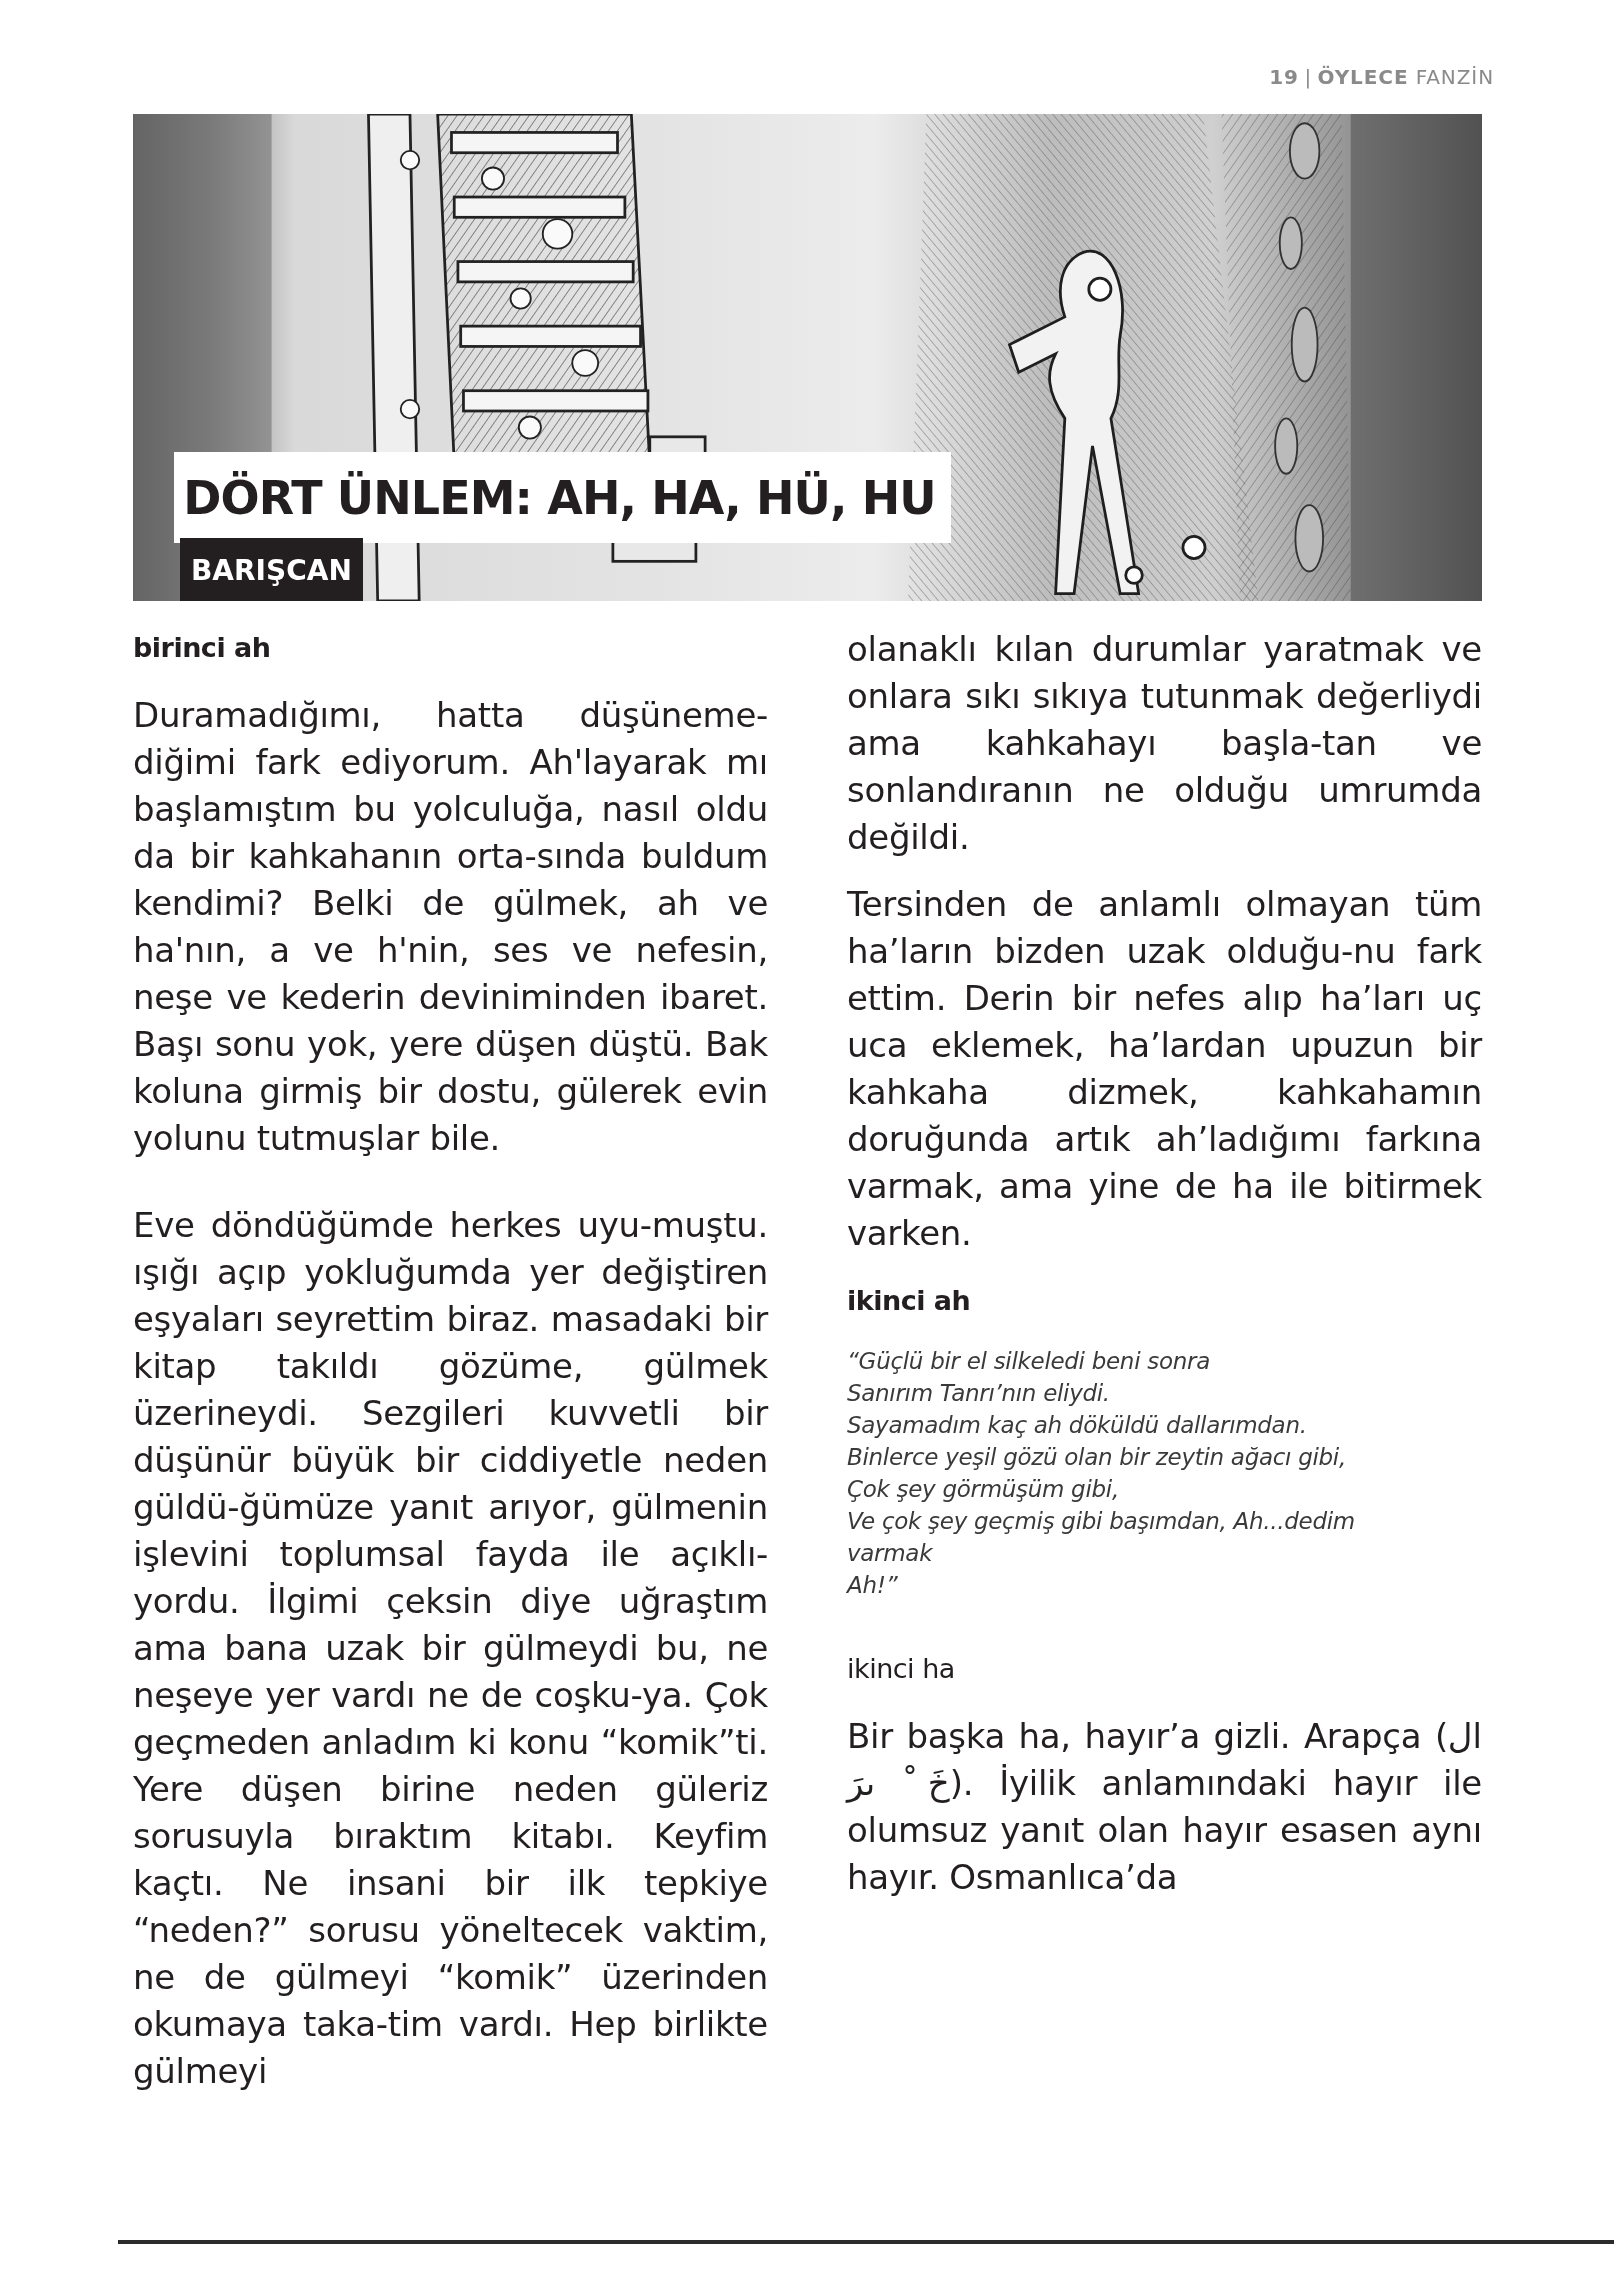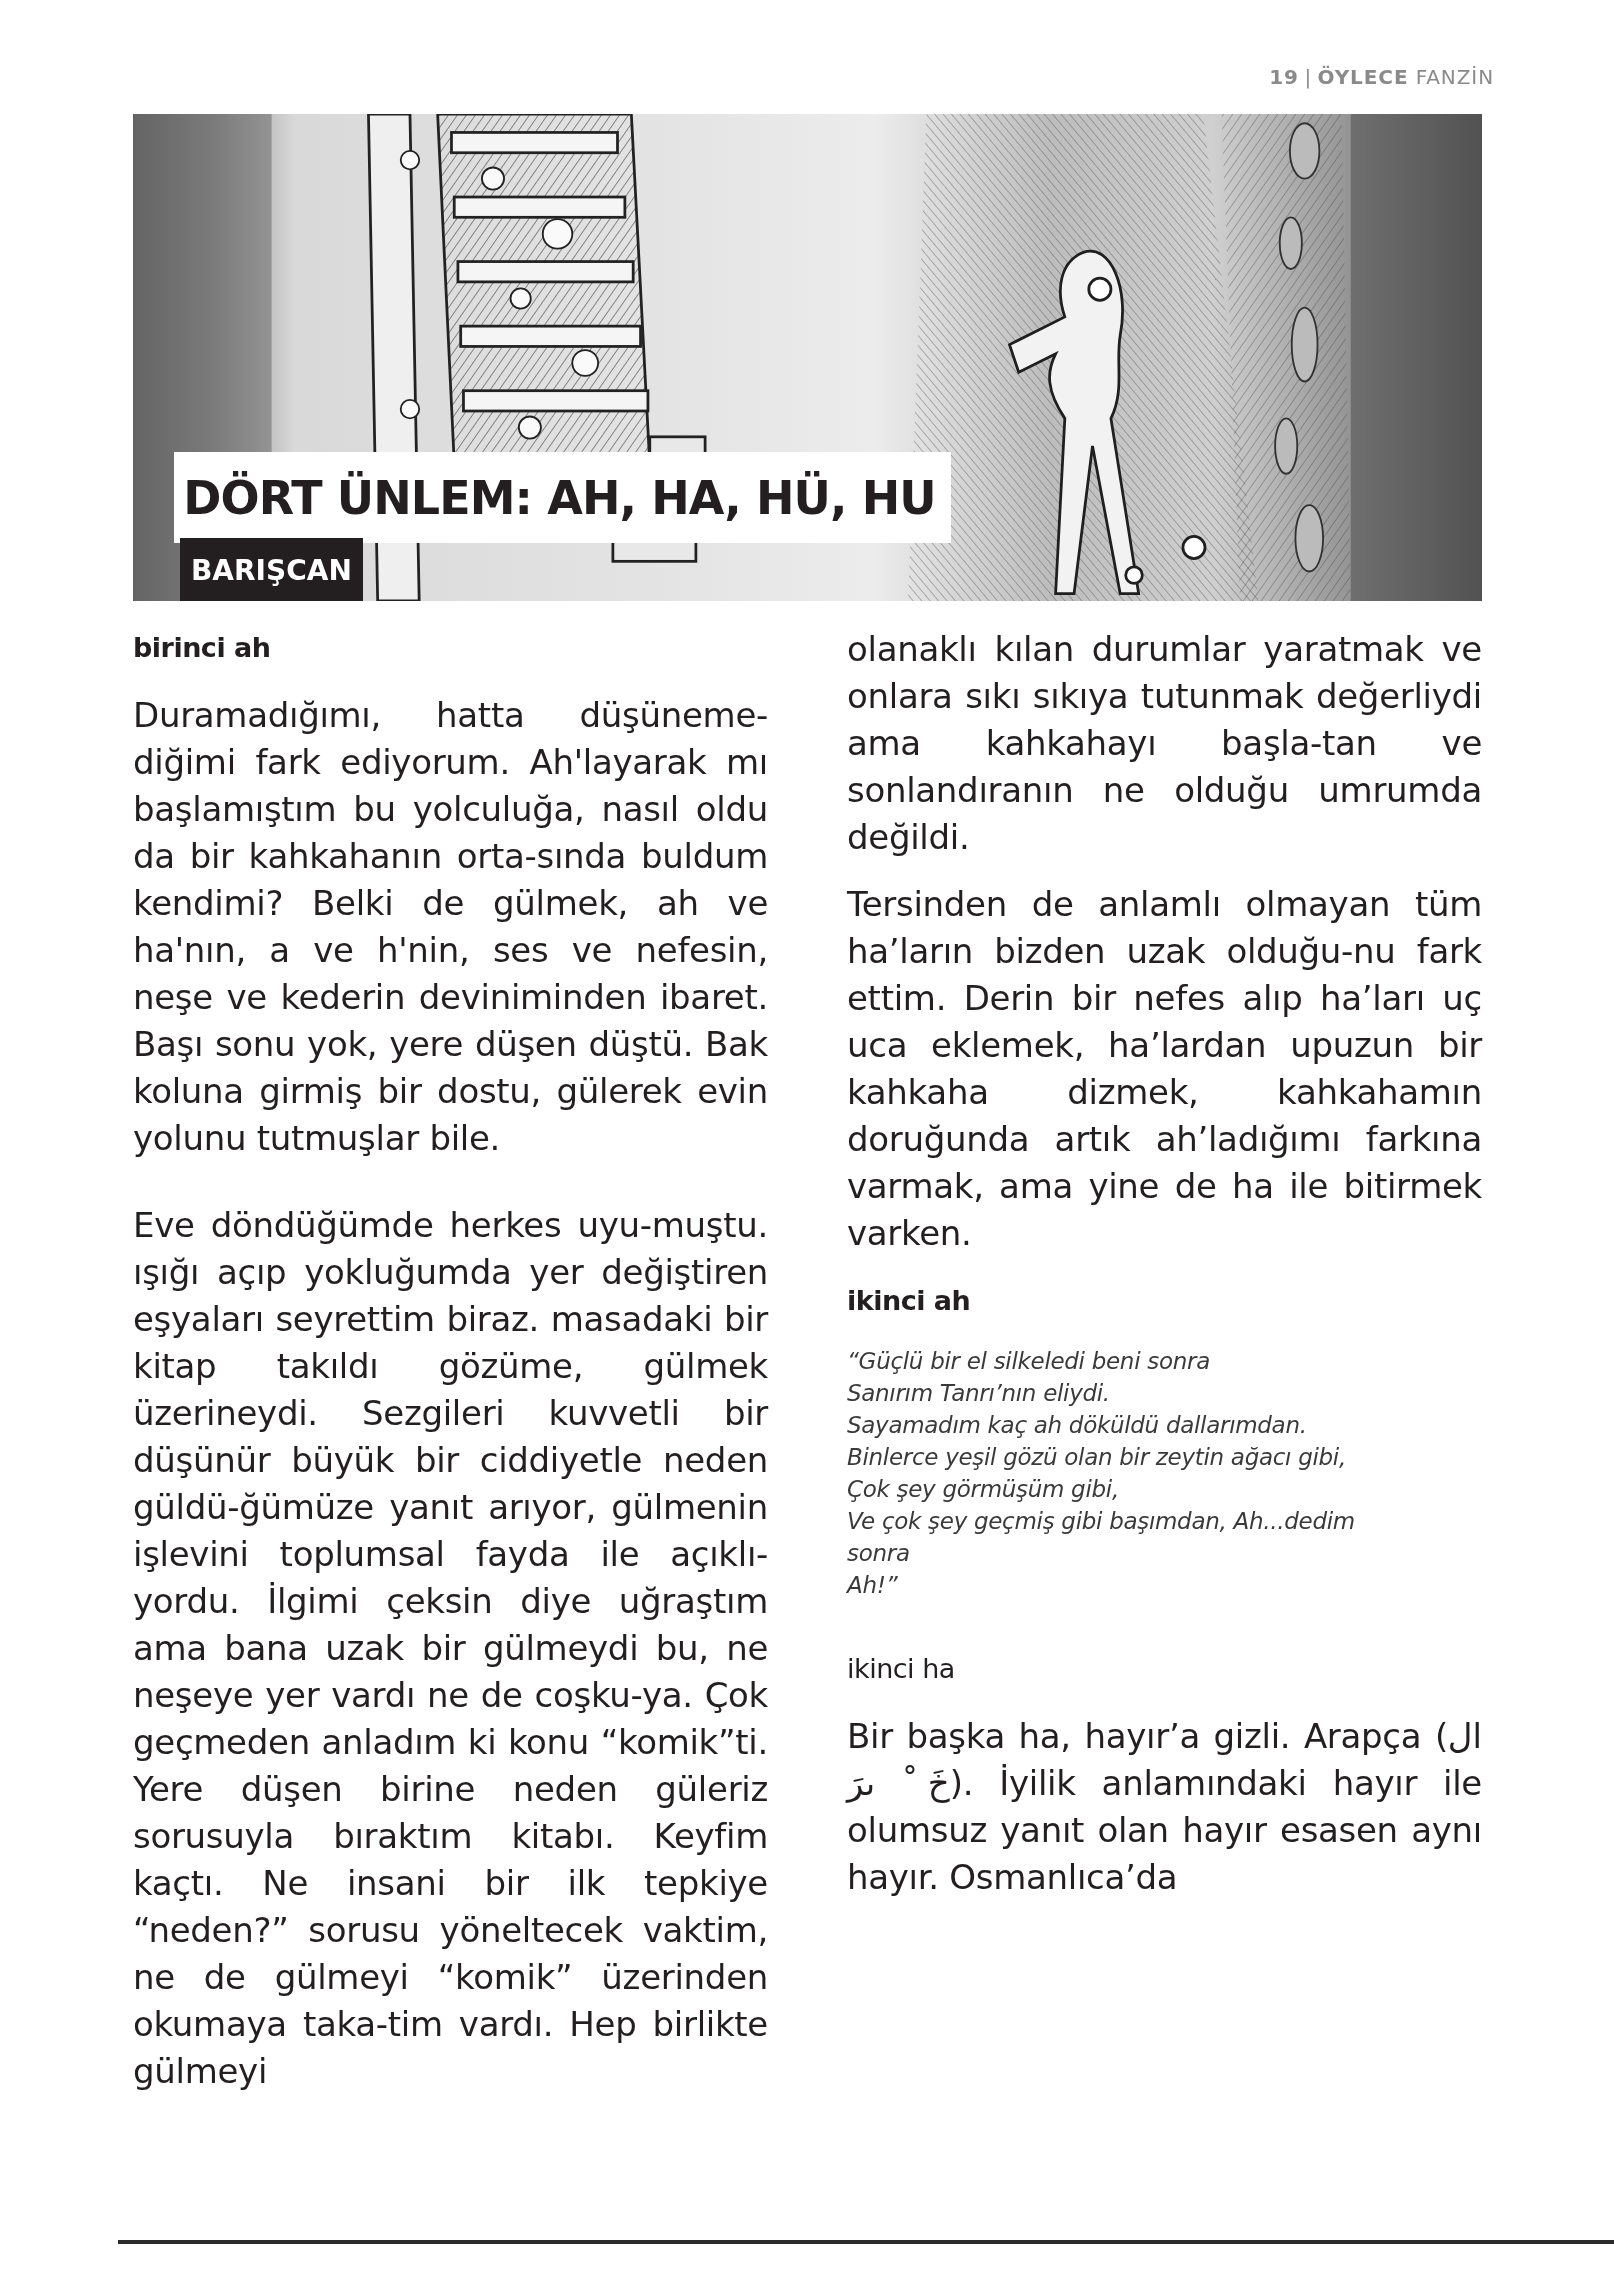--- a/index.html
+++ b/index.html
@@ -156,21 +156,21 @@
   <div class="gap-s"></div>
   <h3>ikinci ah</h3>
   <div class="gap-s"></div>
   <div class="quote">
     <div>“Güçlü bir el silkeledi beni sonra</div>
     <div>Sanırım Tanrı’nın eliydi.</div>
     <div>Sayamadım kaç ah döküldü dallarımdan.</div>
     <div>Binlerce yeşil gözü olan bir zeytin ağacı gibi,</div>
     <div>Çok şey görmüşüm gibi,</div>
     <div>Ve çok şey geçmiş gibi başımdan, Ah...dedim</div>
-    <div>sonra</div>
+    <div>varmak</div>
     <div>Ah!”</div>
   </div>
   <div class="gap-m"></div>
   <div class="gap-s"></div>
   <h3 class="light">ikinci ha</h3>
   <div class="gap-s"></div>
   <p>Bir başka ha, hayır’a gizli. Arapça (ال خَ ْ ىرَ). İyilik anlamındaki hayır ile olumsuz yanıt olan hayır esasen aynı hayır. Osmanlıca’da</p>
 </div>
 
 <div class="footer-rule"></div>

